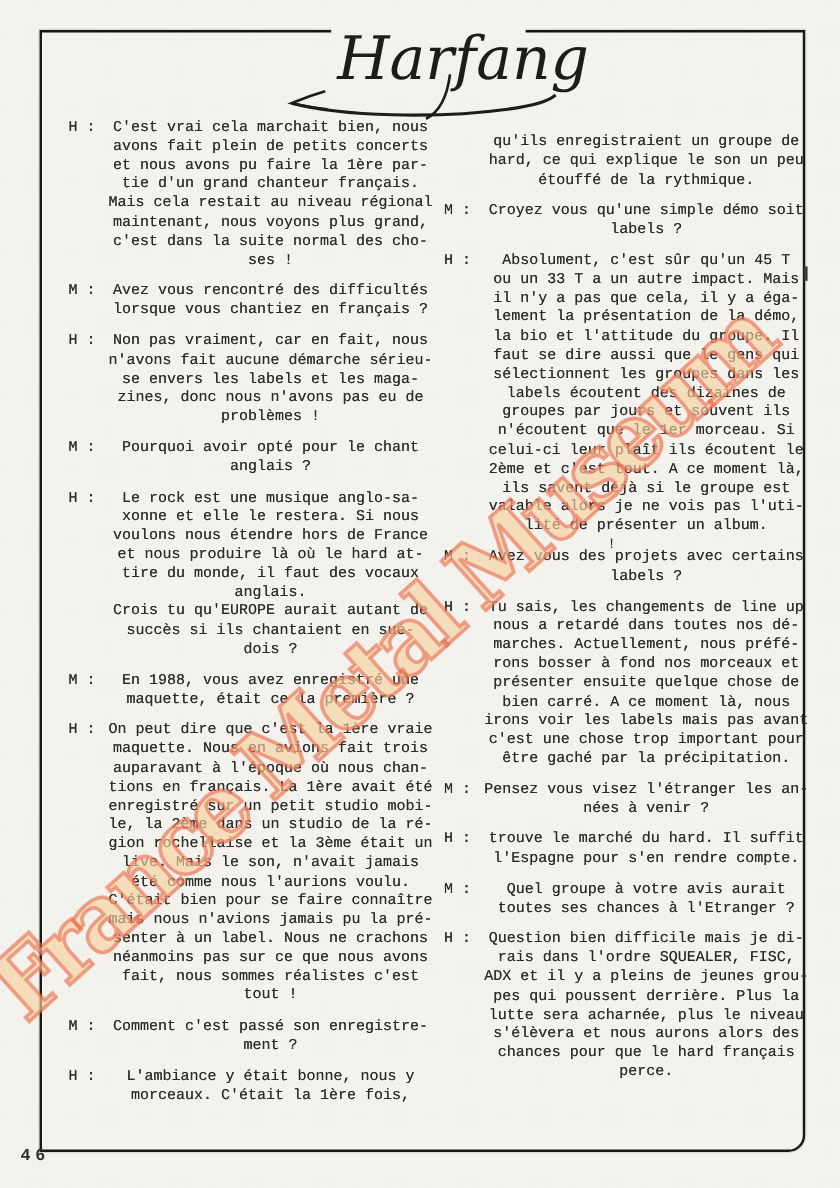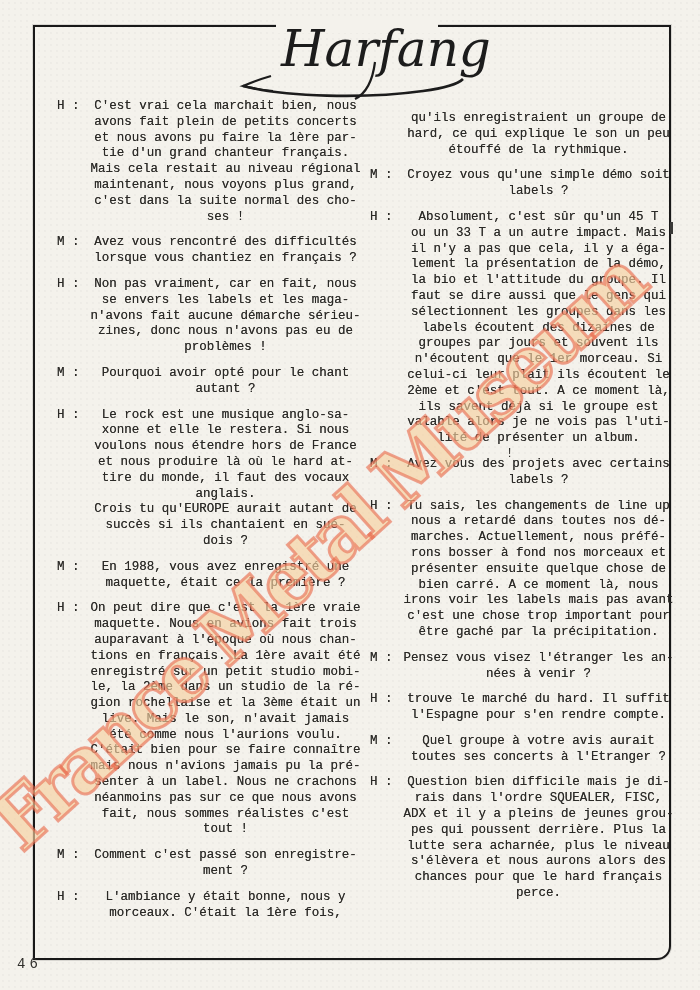--- a/index.html
+++ b/index.html
@@ -42,21 +42,21 @@
     transform-origin:center;
     font-family:"DejaVu Serif", serif;font-weight:bold;
     font-size:76px;letter-spacing:-6px;white-space:nowrap;
     color:var(--wm-fill, rgba(250,240,185,0.50));
     -webkit-text-stroke:3px var(--wm-stroke, rgba(233,104,74,0.58));
     text-shadow:0 0 2px rgba(233,104,74,0.30);
     pointer-events:none;
   }
   .page-number{
     position:absolute;left:17px;top:956px;
-    font-size:14px;letter-spacing:4px;color:#2f2e2b;
+    font-size:14px;letter-spacing:4px;color:#2f2e2b;font-weight:bold;
   }
   .stray-mark{
     position:absolute;left:506px;top:447px;z-index:4;
     font-size:12px;color:#2b2a27;
   }
   .border-tick{
     position:absolute;left:670px;top:222px;width:3px;height:12px;
     background:#3a3a38;z-index:2;
   }
 </style>
@@ -76,37 +76,37 @@
         <path d="M 18 80 C 60 91 140 93 198 85 C 220 82 233 78 238 73" stroke-width="2.6"></path>
         <path d="M 46 70 C 32 74 23 78 18 80 C 27 82 38 84 48 85" stroke-width="2.2"></path>
         <path d="M 150 56 C 148 72 142 87 130 93" stroke-width="2.2"></path>
       </g>
     </svg>
   </div>
 
   <div class="col col-left">
       <div class="para"><span class="speaker">H :</span><div class="line">C'est vrai cela marchait bien, nous</div><div class="line">avons fait plein de petits concerts</div><div class="line">et nous avons pu faire la 1ère par-</div><div class="line">tie d'un grand chanteur français.</div><div class="line">Mais cela restait au niveau régional</div><div class="line">maintenant, nous voyons plus grand,</div><div class="line">c'est dans la suite normal des cho-</div><div class="line">ses !</div></div>
       <div class="para"><span class="speaker">M :</span><div class="line">Avez vous rencontré des difficultés</div><div class="line">lorsque vous chantiez en français ?</div></div>
-      <div class="para"><span class="speaker">H :</span><div class="line">Non pas vraiment, car en fait, nous</div><div class="line">se envers les labels et les maga-</div><div class="line">n'avons fait aucune démarche sérieu-</div><div class="line">zines, donc nous n'avons pas eu de</div><div class="line">problèmes !</div></div>
-      <div class="para"><span class="speaker">M :</span><div class="line">Pourquoi avoir opté pour le chant</div><div class="line">autant ?</div></div>
+      <div class="para"><span class="speaker">H :</span><div class="line">Non pas vraiment, car en fait, nous</div><div class="line">n'avons fait aucune démarche sérieu-</div><div class="line">se envers les labels et les maga-</div><div class="line">zines, donc nous n'avons pas eu de</div><div class="line">problèmes !</div></div>
+      <div class="para"><span class="speaker">M :</span><div class="line">Pourquoi avoir opté pour le chant</div><div class="line">anglais ?</div></div>
       <div class="para"><span class="speaker">H :</span><div class="line">Le rock est une musique anglo-sa-</div><div class="line">xonne et elle le restera. Si nous</div><div class="line">voulons nous étendre hors de France</div><div class="line">et nous produire là où le hard at-</div><div class="line">tire du monde, il faut des vocaux</div><div class="line">anglais.</div><div class="line">Crois tu qu'EUROPE aurait autant de</div><div class="line">succès si ils chantaient en sué-</div><div class="line">dois ?</div></div>
       <div class="para"><span class="speaker">M :</span><div class="line">En 1988, vous avez enregistré une</div><div class="line">maquette, était ce la première ?</div></div>
       <div class="para"><span class="speaker">H :</span><div class="line">On peut dire que c'est la 1ère vraie</div><div class="line">maquette. Nous en avions fait trois</div><div class="line">auparavant à l'époque où nous chan-</div><div class="line">tions en français. La 1ère avait été</div><div class="line">enregistré sur un petit studio mobi-</div><div class="line">le, la 2ème dans un studio de la ré-</div><div class="line">gion rochellaise et la 3ème était un</div><div class="line">live. Mais le son, n'avait jamais</div><div class="line">été comme nous l'aurions voulu.</div><div class="line">C'était bien pour se faire connaître</div><div class="line">mais nous n'avions jamais pu la pré-</div><div class="line">senter à un label. Nous ne crachons</div><div class="line">néanmoins pas sur ce que nous avons</div><div class="line">fait, nous sommes réalistes c'est</div><div class="line">tout !</div></div>
       <div class="para"><span class="speaker">M :</span><div class="line">Comment c'est passé son enregistre-</div><div class="line">ment ?</div></div>
       <div class="para"><span class="speaker">H :</span><div class="line">L'ambiance y était bonne, nous y</div><div class="line">morceaux. C'était la 1ère fois,</div></div>
     </div>
   <div class="col col-right">
       <div class="para"><div class="line">qu'ils enregistraient un groupe de</div><div class="line">hard, ce qui explique le son un peu</div><div class="line">étouffé de la rythmique.</div></div>
       <div class="para"><span class="speaker">M :</span><div class="line">Croyez vous qu'une simple démo soit</div><div class="line">labels ?</div></div>
       <div class="para"><span class="speaker">H :</span><div class="line">Absolument, c'est sûr qu'un 45 T</div><div class="line">ou un 33 T a un autre impact. Mais</div><div class="line">il n'y a pas que cela, il y a éga-</div><div class="line">lement la présentation de la démo,</div><div class="line">la bio et l'attitude du groupe. Il</div><div class="line">faut se dire aussi que le gens qui</div><div class="line">sélectionnent les groupes dans les</div><div class="line">labels écoutent des dizaines de</div><div class="line">groupes par jours et souvent ils</div><div class="line">n'écoutent que le 1er morceau. Si</div><div class="line">celui-ci leur plaît ils écoutent le</div><div class="line">2ème et c'est tout. A ce moment là,</div><div class="line">ils savent déjà si le groupe est</div><div class="line">valable alors je ne vois pas l'uti-</div><div class="line">lité de présenter un album.</div></div>
       <div class="para"><span class="speaker">M :</span><div class="line">Avez vous des projets avec certains</div><div class="line">labels ?</div></div>
       <div class="para"><span class="speaker">H :</span><div class="line">Tu sais, les changements de line up</div><div class="line">nous a retardé dans toutes nos dé-</div><div class="line">marches. Actuellement, nous préfé-</div><div class="line">rons bosser à fond nos morceaux et</div><div class="line">présenter ensuite quelque chose de</div><div class="line">bien carré. A ce moment là, nous</div><div class="line">irons voir les labels mais pas avant</div><div class="line">c'est une chose trop important pour</div><div class="line">être gaché par la précipitation.</div></div>
       <div class="para"><span class="speaker">M :</span><div class="line">Pensez vous visez l'étranger les an-</div><div class="line">nées à venir ?</div></div>
       <div class="para"><span class="speaker">H :</span><div class="line">trouve le marché du hard. Il suffit</div><div class="line">l'Espagne pour s'en rendre compte.</div></div>
-      <div class="para"><span class="speaker">M :</span><div class="line">Quel groupe à votre avis aurait</div><div class="line">toutes ses concerts à l'Etranger ?</div></div>
+      <div class="para"><span class="speaker">M :</span><div class="line">Quel groupe à votre avis aurait</div><div class="line">toutes ses chances à l'Etranger ?</div></div>
       <div class="para"><span class="speaker">H :</span><div class="line">Question bien difficile mais je di-</div><div class="line">rais dans l'ordre SQUEALER, FISC,</div><div class="line">ADX et il y a pleins de jeunes grou-</div><div class="line">pes qui poussent derrière. Plus la</div><div class="line">lutte sera acharnée, plus le niveau</div><div class="line">s'élèvera et nous aurons alors des</div><div class="line">chances pour que le hard français</div><div class="line">perce.</div></div>
     </div>
 
   <div class="stray-mark">!</div>
 
   <div class="watermark">France Metal Museum</div>
 
   <div class="page-number">46</div>
 
 </div>

